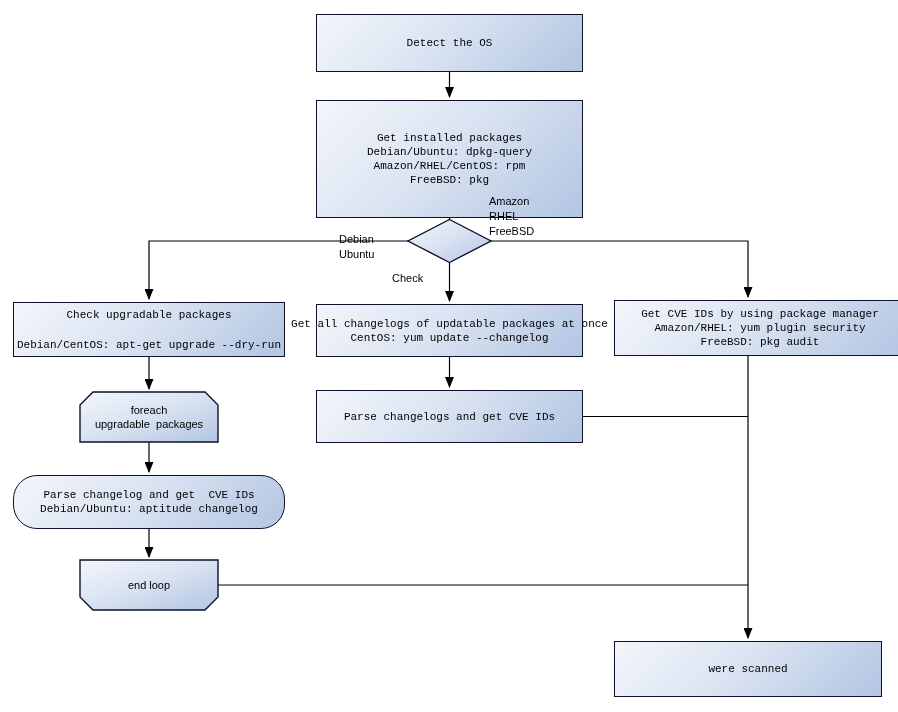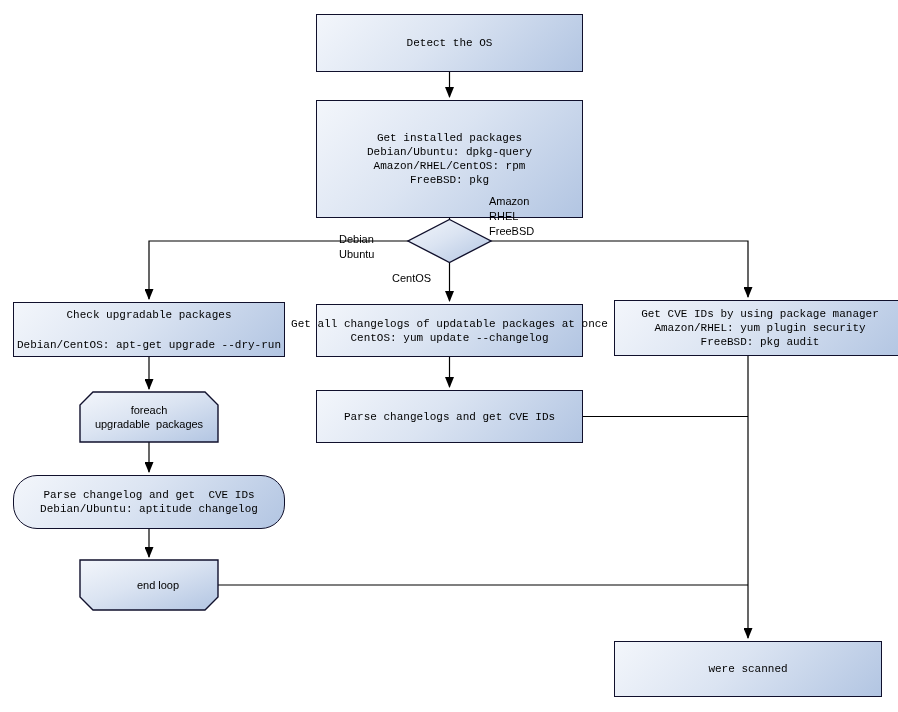--- a/index.html
+++ b/index.html
@@ -133,32 +133,32 @@
 
   <div class="node" style="left:614px; top:641px; width:268px; height:56px;">
       <div>were scanned</div>
     </div>
 
   <div class="looplabel" style="left:80px; top:392px; width:138px; height:50px;">
       <div>foreach</div>
       <div>upgradable  packages</div>
     </div>
 
-  <div class="looplabel" style="left:80px; top:560px; width:138px; height:50px;margin-left:9px;">
+  <div class="looplabel" style="left:80px; top:560px; width:138px; height:50px;">
       <div>end loop</div>
     </div>
 
   <div class="elabel" style="left:339px; top:207px; width:68px;margin-top:25px;">
       <div>Debian</div>
       <div>Ubuntu</div>
     </div>
 
   <div class="elabel" style="left:489px; top:194px; width:70px;">
       <div>Amazon</div>
       <div>RHEL</div>
       <div>FreeBSD</div>
     </div>
 
   <div class="elabel" style="left:392px; top:271px; width:56px;">
-      <div>CentOS</div>
+      <div>Check</div>
     </div>
 
 </div>
 
 </body></html>

